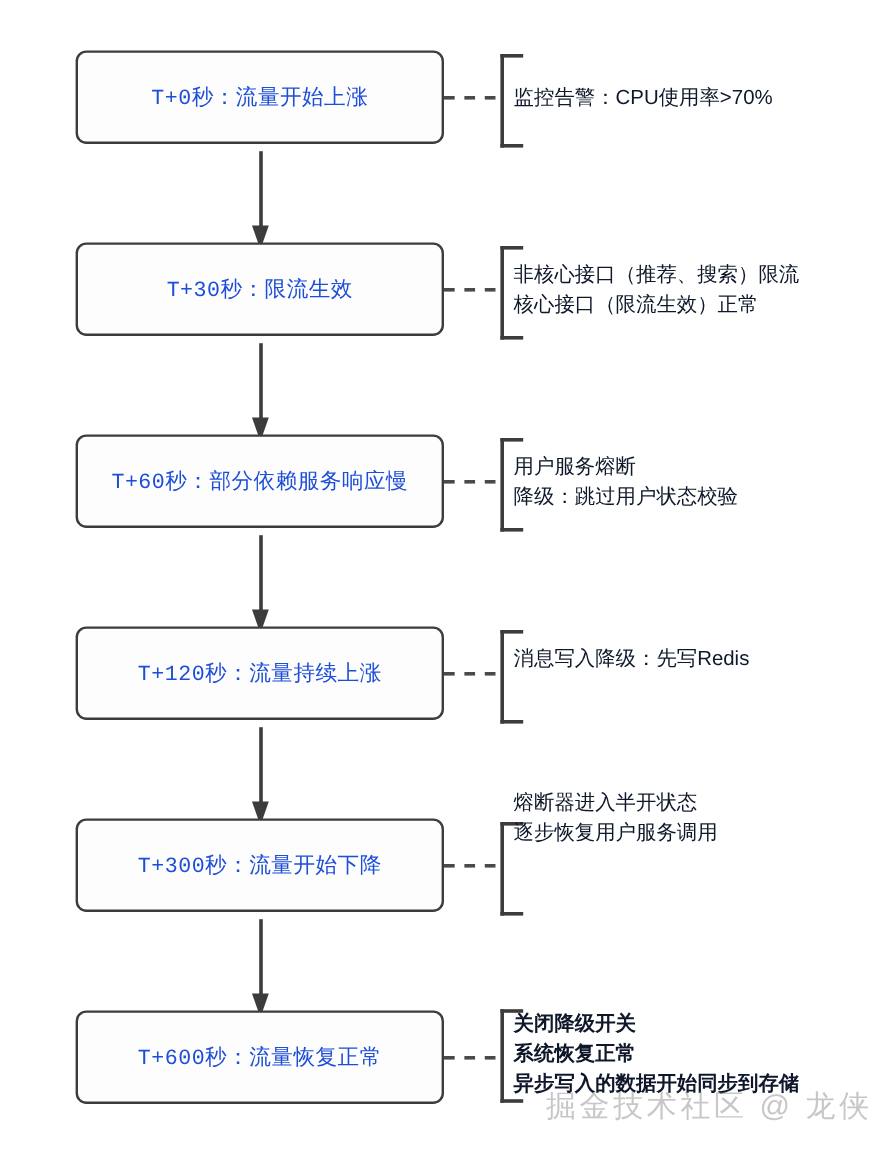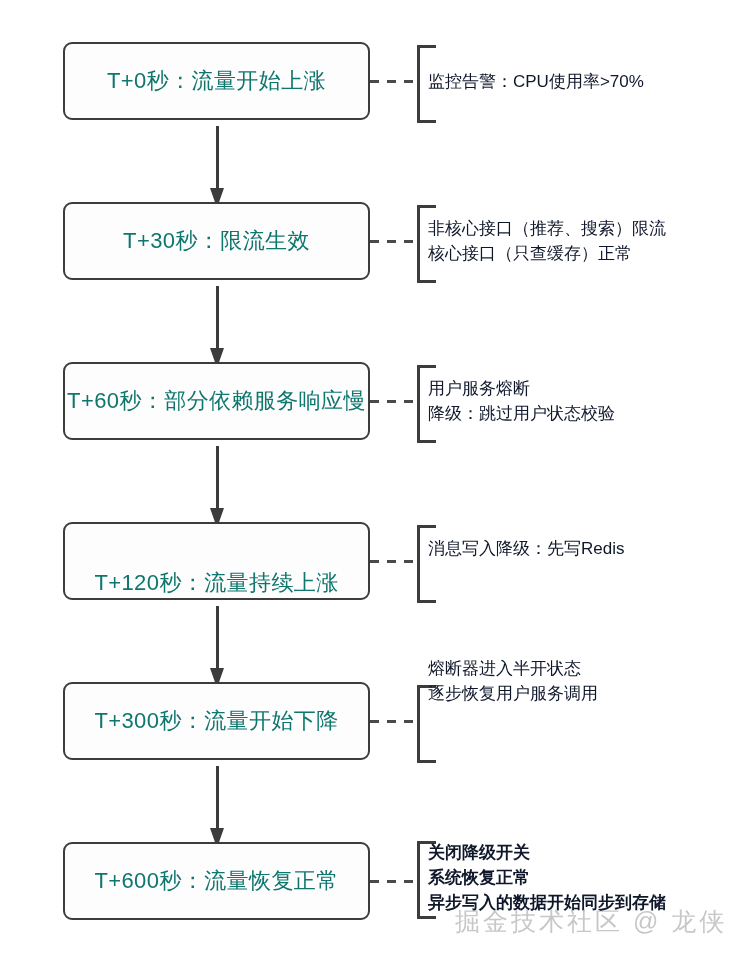--- a/index.html
+++ b/index.html
@@ -32,25 +32,25 @@
     height: 78px;
     box-sizing: border-box;
     border: 2px solid #3c3c3c;
     border-radius: 9px;
     background: #fdfdfd;
     display: flex;
     align-items: center;
     justify-content: center;
   }
   .flow-box-label {
-    font-size: 22px;
+    font-size: 18px;
     letter-spacing: 0.4px;
-    color: #0f766e;
+    color: #1d4ed8;
     white-space: nowrap;
-    font-family: Liberation Sans, sans-serif;
+    font-family: Liberation Mono, monospace;
   }
 
   
   .arrow {
     position: absolute;
     left: 214px;
     width: 7px;
     height: 82px;
   }
   .arrow .stem {
@@ -142,42 +142,42 @@
     <span class="head"></span>
   </div>
 
   <div class="flow-box" style="top:202px;">
     <span class="flow-box-label">T+30秒：限流生效</span>
   </div>
   <div class="dash-link" style="top:240px;"></div>
   <div class="note-bracket" style="top:205px;height:78px;"></div>
   <div class="note-text" style="top:216px;">
     <span class="nline">非核心接口（推荐、搜索）限流</span>
-    <span class="nline">核心接口（只查缓存）正常</span>
+    <span class="nline">核心接口（限流生效）正常</span>
   </div>
   <div class="arrow" style="top:286px;">
     <span class="stem"></span>
     <span class="head"></span>
   </div>
 
   <div class="flow-box" style="top:362px;">
     <span class="flow-box-label">T+60秒：部分依赖服务响应慢</span>
   </div>
   <div class="dash-link" style="top:400px;"></div>
   <div class="note-bracket" style="top:365px;height:78px;"></div>
   <div class="note-text" style="top:376px;">
     <span class="nline">用户服务熔断</span>
     <span class="nline">降级：跳过用户状态校验</span>
   </div>
   <div class="arrow" style="top:446px;">
     <span class="stem"></span>
     <span class="head"></span>
   </div>
 
-  <div class="flow-box" style="top:522px;align-items:flex-end;">
+  <div class="flow-box" style="top:522px;">
     <span class="flow-box-label">T+120秒：流量持续上涨</span>
   </div>
   <div class="dash-link" style="top:560px;"></div>
   <div class="note-bracket" style="top:525px;height:78px;"></div>
   <div class="note-text" style="top:536px;">
     <span class="nline">消息写入降级：先写Redis</span>
   </div>
   <div class="arrow" style="top:606px;">
     <span class="stem"></span>
     <span class="head"></span>

